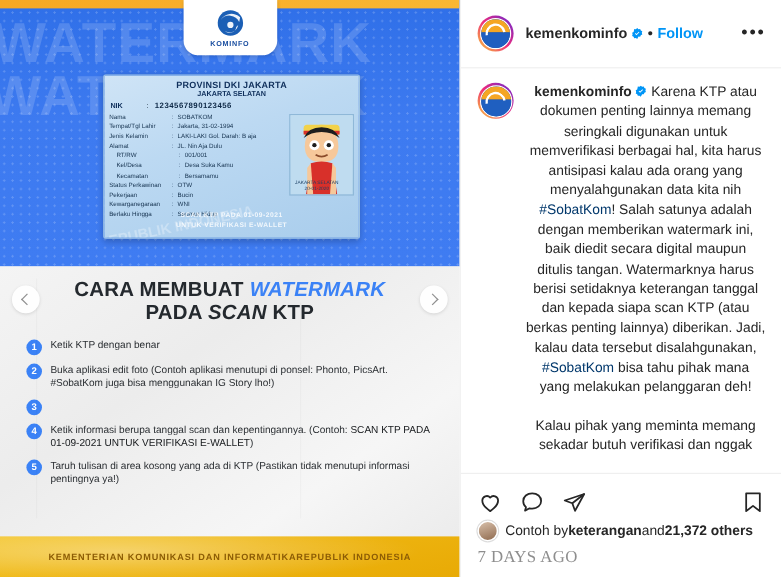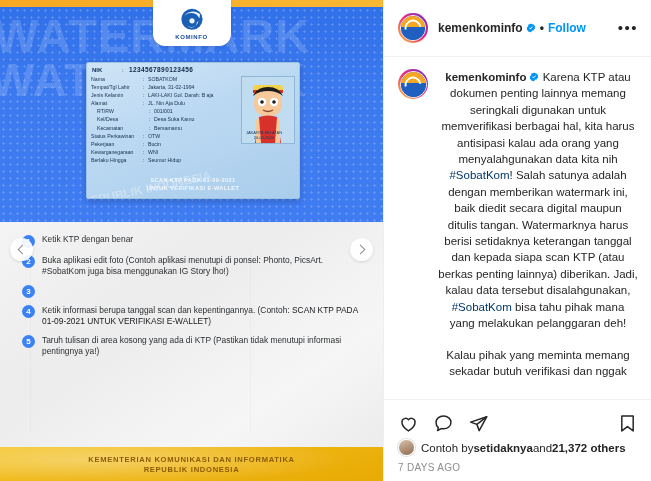--- a/index.html
+++ b/index.html
@@ -102,21 +102,21 @@
   .bullet{
     flex:0 0 13px;width:13px;height:13px;border-radius:50%;
     background:#3b82f6;color:#fff;font-size:8px;font-weight:bold;
     display:flex;align-items:center;justify-content:center;margin-right:7px;margin-top:.5px;
   }
   .stext{font-size:8.4px;line-height:11.4px;color:#2b2f33;}
   .stext b{font-weight:normal;color:#16191c;}
   .footer-bar{
     position:absolute;left:0;bottom:0;width:100%;height:34px;
     background:linear-gradient(170deg,#f3c427 0%,#eeb511 45%,#e8aa05 100%);
-    display:flex;flex-direction:column;align-items:center;justify-content:center;
+    display:flex;align-items:center;justify-content:center;
     overflow:hidden;
   }
   .footer-bar::before{
     content:"";position:absolute;left:-10%;top:-60%;width:120%;height:160%;
     background:radial-gradient(ellipse at 30% 60%, rgba(255,255,255,.35), transparent 55%);
   }
   .fb-l1{font-size:7.6px;font-weight:bold;color:#8c5c05;letter-spacing:.7px;z-index:2;}
   .fb-l2{font-size:7.6px;font-weight:bold;color:#8c5c05;letter-spacing:.7px;z-index:2;margin-top:1px;}
   .navbtn{
     position:absolute;top:238px;width:23px;height:23px;border-radius:50%;
@@ -183,21 +183,21 @@
   .icons{display:flex;align-items:center;height:34px;}
   .ibtn{margin-right:14px;cursor:pointer;display:flex;}
   .ibtn.save{margin-left:auto;margin-right:0;}
   .likes{display:flex;align-items:center;font-size:11.5px;color:#262626;margin-top:-1px;}
   .like-av{
     width:15px;height:15px;border-radius:50%;margin-right:6px;flex:0 0 15px;
     background:linear-gradient(160deg,#d8c0ab,#8f6a4e);border:1px solid #fff;
     box-shadow:0 0 0 1px #ddd;
   }
   .likes b{font-weight:bold;}
-  .time{font-size:10px;color:#8e8e8e;letter-spacing:.3px;margin:6px 0 8px 0;}
+  .time{font-size:14px;color:#8e8e8e;letter-spacing:.3px;margin:6px 0 8px 0;font-family:Liberation Serif, serif;}
   .commentbar{
     border-top:1px solid #efefef;height:44px;display:flex;align-items:center;
     padding:0 14px;flex:0 0 44px;
   }
   .emoji{
     width:19px;height:19px;border-radius:50%;border:1.4px solid #262626;
     position:relative;flex:0 0 19px;margin-right:11px;cursor:pointer;
   }
   .emoji::before,.emoji::after{
     content:"";position:absolute;width:2px;height:2px;border-radius:50%;background:#262626;top:5px;
@@ -232,20 +232,24 @@
       <svg class="logo-mark" viewBox="0 0 32 32">
         <circle cx="16" cy="15" r="13" fill="#1b5fb5"></circle>
         <path d="M26 9 A13 13 0 0 0 6 12 A11 11 0 0 1 25 14 Z" fill="#fff" opacity=".92"></path>
         <path d="M24 17 A9 9 0 0 1 10 23 A7 7 0 0 0 22 19 Z" fill="#fff" opacity=".92"></path>
         <circle cx="16" cy="17" r="3.2" fill="#fff" opacity=".92"></circle>
       </svg>
       <div class="logo-text">KOMINFO</div>
     </div>
 
     <div class="ktp">
+      <div class="ktp-hd">
+        <div class="ktp-prov">PROVINSI DKI JAKARTA</div>
+        <div class="ktp-city">JAKARTA SELATAN</div>
+      </div>
       <div class="ktp-nik">
         <span class="lb">NIK</span>
         <span class="cl">:</span>
         <span class="vl">1234567890123456</span>
       </div>
       <div class="ktp-body">
         <div class="ktp-fields" id="ktp-fields">
             <div class="frow">
               <span class="lb">Nama</span>
               <span class="cl">:</span>
@@ -329,20 +333,24 @@
       <div class="ktp-wm">
         <div>SCAN KTP PADA 01-09-2021</div>
         <div>UNTUK VERIFIKASI E-WALLET</div>
       </div>
     </div>
 
     <div class="media-bot">
       <div class="crease" style="left:30px;top:10px;width:1px;height:200px;"></div>
       <div class="crease" style="left:250px;top:30px;width:1px;height:180px;"></div>
 
+      <div class="title">
+        <div><span>CARA MEMBUAT </span><span class="blue">WATERMARK</span></div>
+        <div><span>PADA </span><span class="it">SCAN</span><span> KTP</span></div>
+      </div>
 
       <div class="steps" id="steps-list">
           <div class="step">
             <div class="bullet">1</div>
             <div class="stext"><span>Ketik KTP dengan benar</span></div>
           </div>
           <div class="step">
             <div class="bullet">2</div>
             <div class="stext"><span>Buka aplikasi edit foto (Contoh aplikasi menutupi di ponsel: Phonto, PicsArt. #SobatKom juga bisa menggunakan IG Story lho!)</span></div>
           </div>
@@ -432,21 +440,21 @@
         </span>
         <span class="ibtn save">
           <svg width="21" height="21" viewBox="0 0 24 24" fill="none" stroke="#262626" stroke-width="1.7">
             <path d="M5.5 3.5h13v17l-6.5-5-6.5 5z" stroke-linejoin="round"></path>
           </svg>
         </span>
       </div>
       <div class="likes">
         <span class="like-av"></span>
         <span>Contoh by </span>
-          <b>setidaknya</b>
+          <b>keterangan</b>
           <span> and </span>
           <b>21,372 others</b>
       </div>
       <div class="time">7 DAYS AGO</div>
     </div>
 
 
   </div>
 </div>
 

